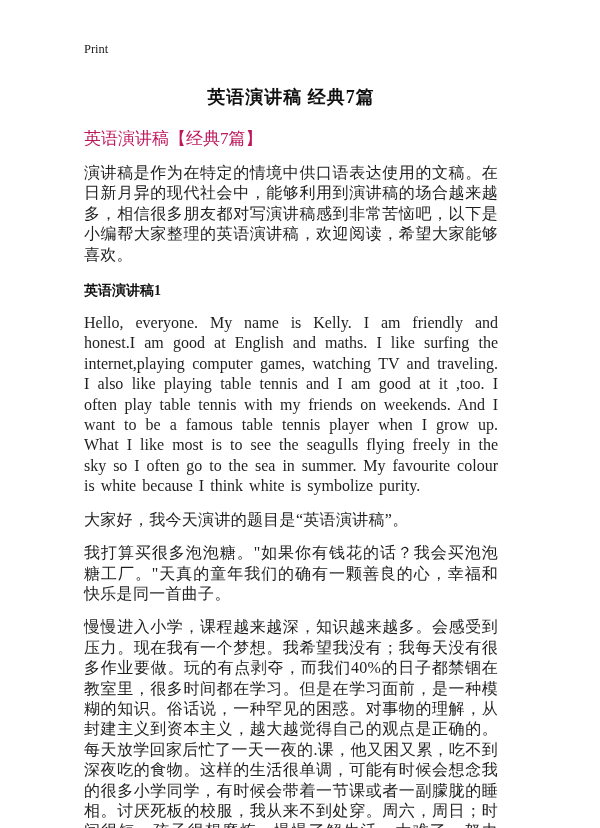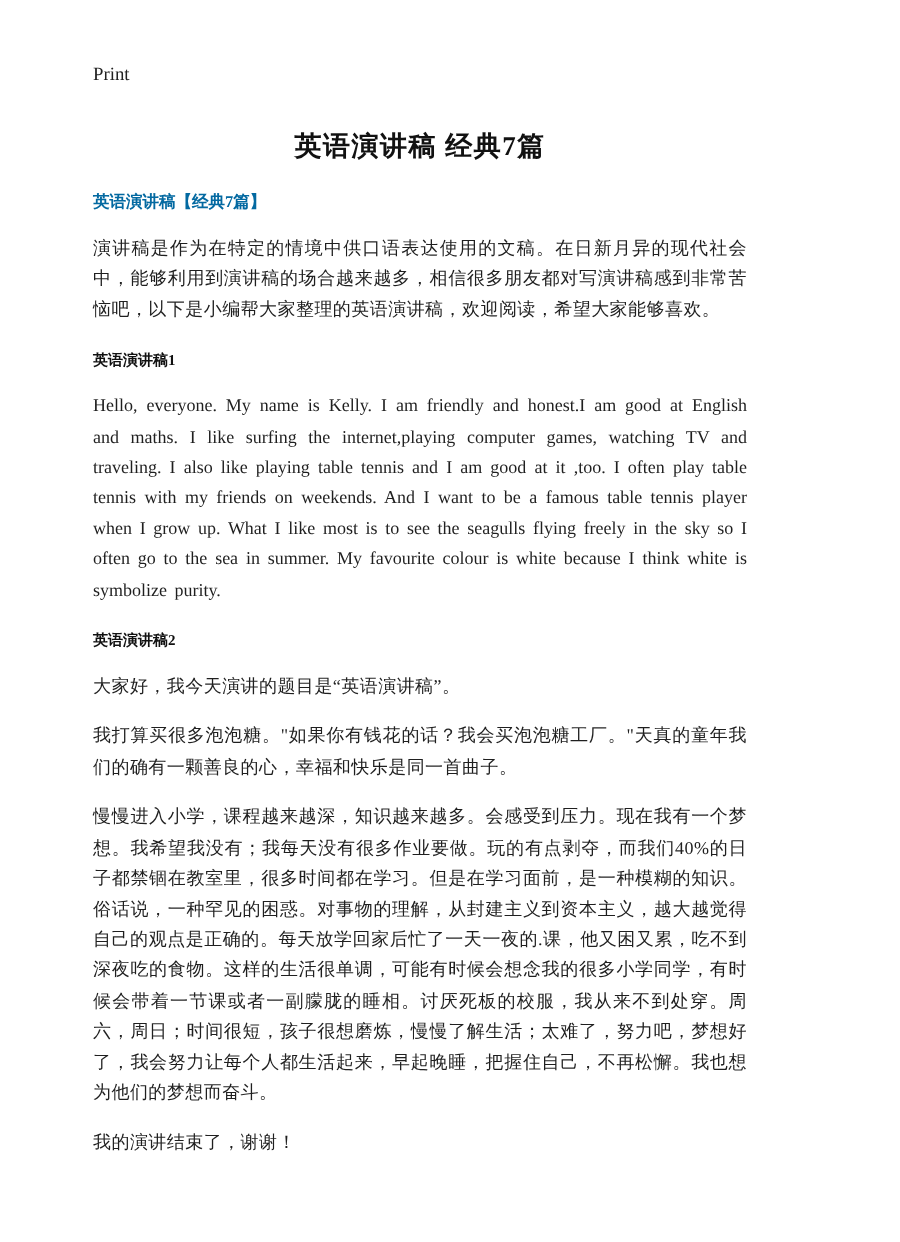--- a/index.html
+++ b/index.html
@@ -9,51 +9,51 @@
   }
   .page {
     position: relative;
     width: 544px;
     height: 828px;
     margin: 0;
     background: #ffffff;
     color: #1f1f1f;
     font-family: "Liberation Serif", "DejaVu Serif", serif;
     box-sizing: border-box;
-    padding: 42px 46px 0 62px;
+    padding: 42px 46px 0 84px;
     overflow: hidden;
   }
   .print-label {
     font-size: 12.5px;
     line-height: 15px;
     margin: 0 0 14px 0;
     color: #222;
   }
   .doc-title {
     font-size: 18px;
     font-weight: bold;
     text-align: center;
     margin: 28px 0 18px 0;
     letter-spacing: 1px;
     color: #111;
   }
   .doc-subtitle {
-    font-size: 11px;
-    font-weight: bold;
+    font-size: 17px;
+    font-weight: normal;
     margin: 0 0 13px 0;
-    color: #0369a1;
+    color: #be185d;
   }
   .section-heading {
-    font-size: 10px;
+    font-size: 14px;
     font-weight: bold;
     margin: 17px 0 13px 0;
     color: #111;
   }
   p.body-par {
-    font-size: 12px;
+    font-size: 16px;
     line-height: 20.4px;
     margin: 0 0 13px 0;
     text-align: justify;
   }
   p.zh {
     word-break: break-all;
     letter-spacing: 0.3px;
   }
   p.en {
     word-spacing: 2px;
@@ -69,21 +69,20 @@
   <h1 class="doc-title">英语演讲稿 经典7篇</h1>
 
   <div class="doc-subtitle">英语演讲稿【经典7篇】</div>
 
   <p class="body-par zh">演讲稿是作为在特定的情境中供口语表达使用的文稿。在日新月异的现代社会中，能够利用到演讲稿的场合越来越多，相信很多朋友都对写演讲稿感到非常苦恼吧，以下是小编帮大家整理的英语演讲稿，欢迎阅读，希望大家能够喜欢。</p>
 
   <h2 class="section-heading">英语演讲稿1</h2>
 
   <p class="body-par en">Hello, everyone. My name is Kelly. I am friendly and honest.I am good at English and maths. I like surfing the internet,playing computer games, watching TV and traveling. I also like playing table tennis and I am good at it ,too. I often play table tennis with my friends on weekends. And I want to be a famous table tennis player when I grow up. What I like most is to see the seagulls flying freely in the sky so I often go to the sea in summer. My favourite colour is white because I think white is symbolize purity.</p>
 
-  <h2 class="section-heading">英语演讲稿2</h2>
 
   <p class="body-par zh">大家好，我今天演讲的题目是“英语演讲稿”。</p>
 
 
   <p class="body-par zh">我打算买很多泡泡糖。"如果你有钱花的话？我会买泡泡糖工厂。"天真的童年我们的确有一颗善良的心，幸福和快乐是同一首曲子。</p>
 
   <p class="body-par zh">慢慢进入小学，课程越来越深，知识越来越多。会感受到压力。现在我有一个梦想。我希望我没有；我每天没有很多作业要做。玩的有点剥夺，而我们40%的日子都禁锢在教室里，很多时间都在学习。但是在学习面前，是一种模糊的知识。俗话说，一种罕见的困惑。对事物的理解，从封建主义到资本主义，越大越觉得自己的观点是正确的。每天放学回家后忙了一天一夜的.课，他又困又累，吃不到深夜吃的食物。这样的生活很单调，可能有时候会想念我的很多小学同学，有时候会带着一节课或者一副朦胧的睡相。讨厌死板的校服，我从来不到处穿。周六，周日；时间很短，孩子很想磨炼，慢慢了解生活；太难了，努力吧，梦想好了，我会努力让每个人都生活起来，早起晚睡，把握住自己，不再松懈。我也想为他们的梦想而奋斗。</p>
 
   <p class="body-par zh">我的演讲结束了，谢谢！</p>
 

